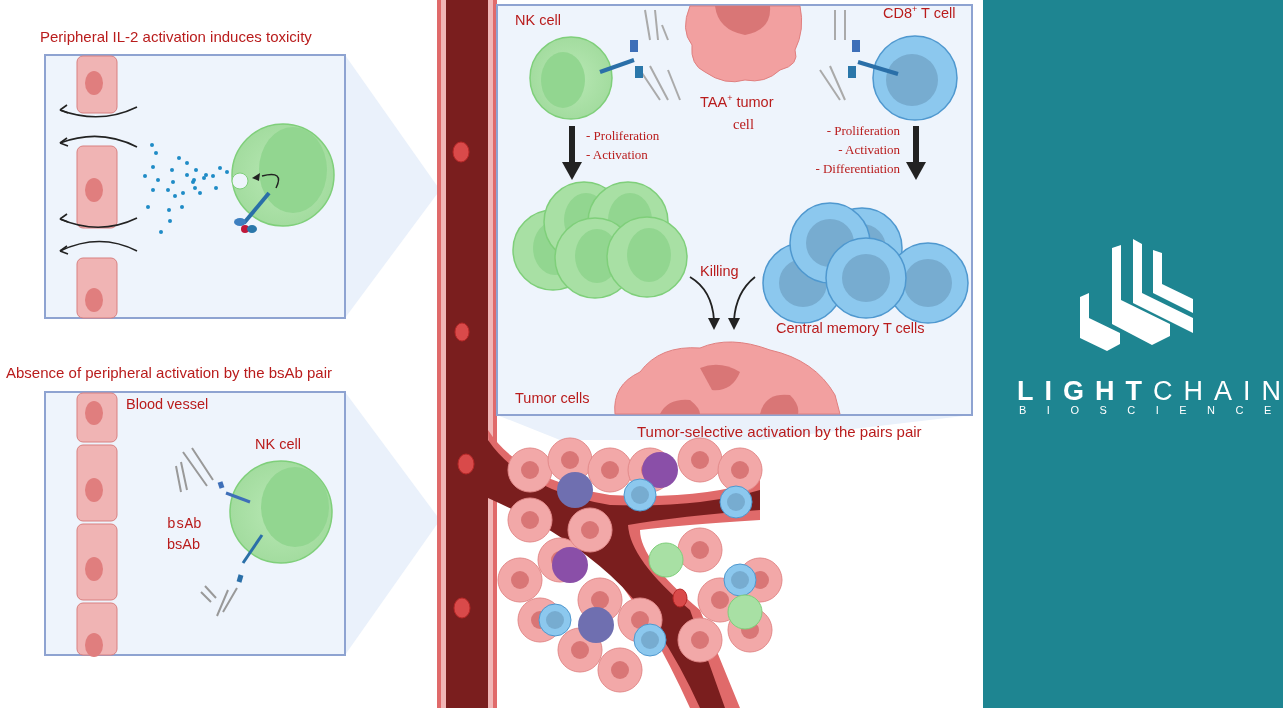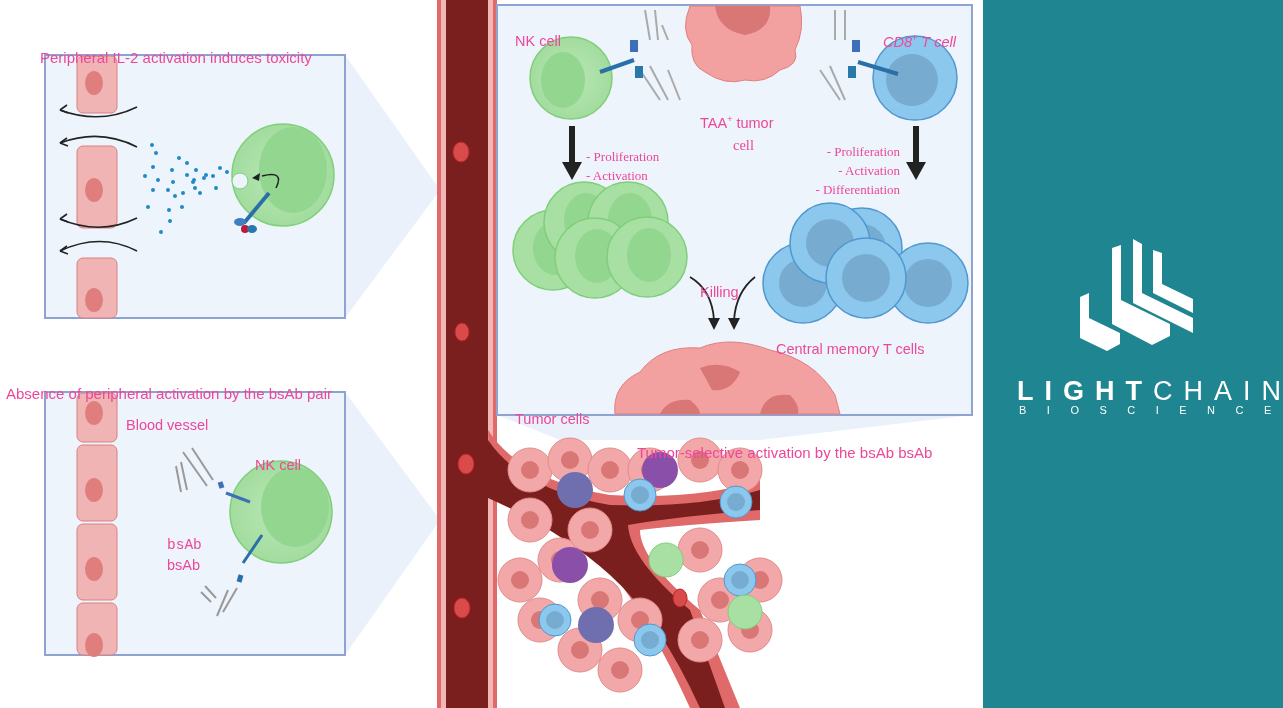--- a/index.html
+++ b/index.html
@@ -1,18 +1,18 @@
 <!DOCTYPE html>
 <html><head>
 <meta charset="utf-8">
 <style>
   html,body{margin:0;padding:0;}
   body{width:1283px;height:708px;position:relative;overflow:hidden;background:#ffffff;font-family:"Liberation Sans",sans-serif;color:#111;}
   .abs{position:absolute;}
-  .lbl{position:absolute;font-size:14.5px;white-space:nowrap;color:#ec4899;margin-top:21px;}
+  .lbl{position:absolute;font-size:14.5px;white-space:nowrap;color:#b91c1c;}
   .small{font-size:13px;font-family:Liberation Serif, serif;}
   #art{position:absolute;left:0;top:0;}
   .brand-panel{position:absolute;left:983px;top:0;width:300px;height:708px;background:#1e8591;}
   .brand-name{position:absolute;left:1017px;top:376px;font-size:27px;letter-spacing:11px;color:#fff;white-space:nowrap;}
   .brand-name b{font-weight:700;}
   .brand-name span.light{font-weight:400;}
   .brand-sub{position:absolute;left:1019px;top:404px;font-size:11px;letter-spacing:20.5px;color:#fff;white-space:nowrap;}
   .right{text-align:right;}
 </style>
 </head>
@@ -366,34 +366,34 @@
 </svg>
 
 <div class="lbl" style="left:40px;top:28px;font-size:15px;">Peripheral IL-2 activation induces toxicity</div>
 <div class="lbl" style="left:6px;top:364px;font-size:15px;">Absence of peripheral activation by the bsAb pair</div>
 <div class="lbl" style="left:126px;top:396px;text-align:center;">Blood vessel</div>
 <div class="lbl" style="left:255px;top:436px;">NK cell</div>
 <div class="lbl" style="left:167px;top:516px;font-family:Liberation Mono, monospace;">bsAb</div>
 <div class="lbl" style="left:167px;top:536px;">bsAb</div>
 
 <div class="lbl" style="left:515px;top:12px;">NK cell</div>
-<div class="lbl" style="left:883px;top:12px;font-style:italic;"><span>CD8</span><sup style="font-size:9px;">+</sup><span> T cell</span></div>
+<div class="lbl" style="left:883px;top:4px;"><span>CD8</span><sup style="font-size:9px;">+</sup><span> T cell</span></div>
 <div class="lbl" style="left:700px;top:93px;"><span>TAA</span><sup style="font-size:9px;">+</sup><span> tumor</span></div>
 <div class="lbl" style="left:733px;top:116px;font-family:Liberation Serif, serif;">cell</div>
 
 <div class="lbl small" style="left:586px;top:128px;">- Proliferation</div>
 <div class="lbl small" style="left:586px;top:147px;">- Activation</div>
 <div class="lbl small right" style="right:383px;top:123px;">- Proliferation</div>
 <div class="lbl small right" style="right:383px;top:142px;">- Activation</div>
 <div class="lbl small right" style="right:383px;top:161px;">- Differentiation</div>
 
 <div class="lbl" style="left:700px;top:263px;">Killing</div>
 <div class="lbl" style="left:776px;top:320px;">Central memory T cells</div>
 <div class="lbl" style="left:515px;top:390px;">Tumor cells</div>
-<div class="lbl" style="left:637px;top:423px;font-size:15px;">Tumor-selective activation by the bsAb bsAb</div>
+<div class="lbl" style="left:637px;top:423px;font-size:15px;">Tumor-selective activation by the pairs pair</div>
 
 <div class="brand-panel"></div>
 <svg class="abs" style="left:0;top:0;pointer-events:none;" width="1283" height="708">
   <g fill="#ffffff">
     <polygon points="1133,239 1142,244 1142,293 1193,318 1193,333 1133,303"></polygon>
     <polygon points="1112,248 1121,245 1121,300 1170,324 1170,336 1152,345 1112,324"></polygon>
     <polygon points="1153,250 1162,253 1162,284 1193,299 1193,313 1153,293"></polygon>
     <polygon points="1080,297 1089,293 1089,318 1120,333 1120,344 1107,351 1080,338"></polygon>
   </g>
 </svg>

